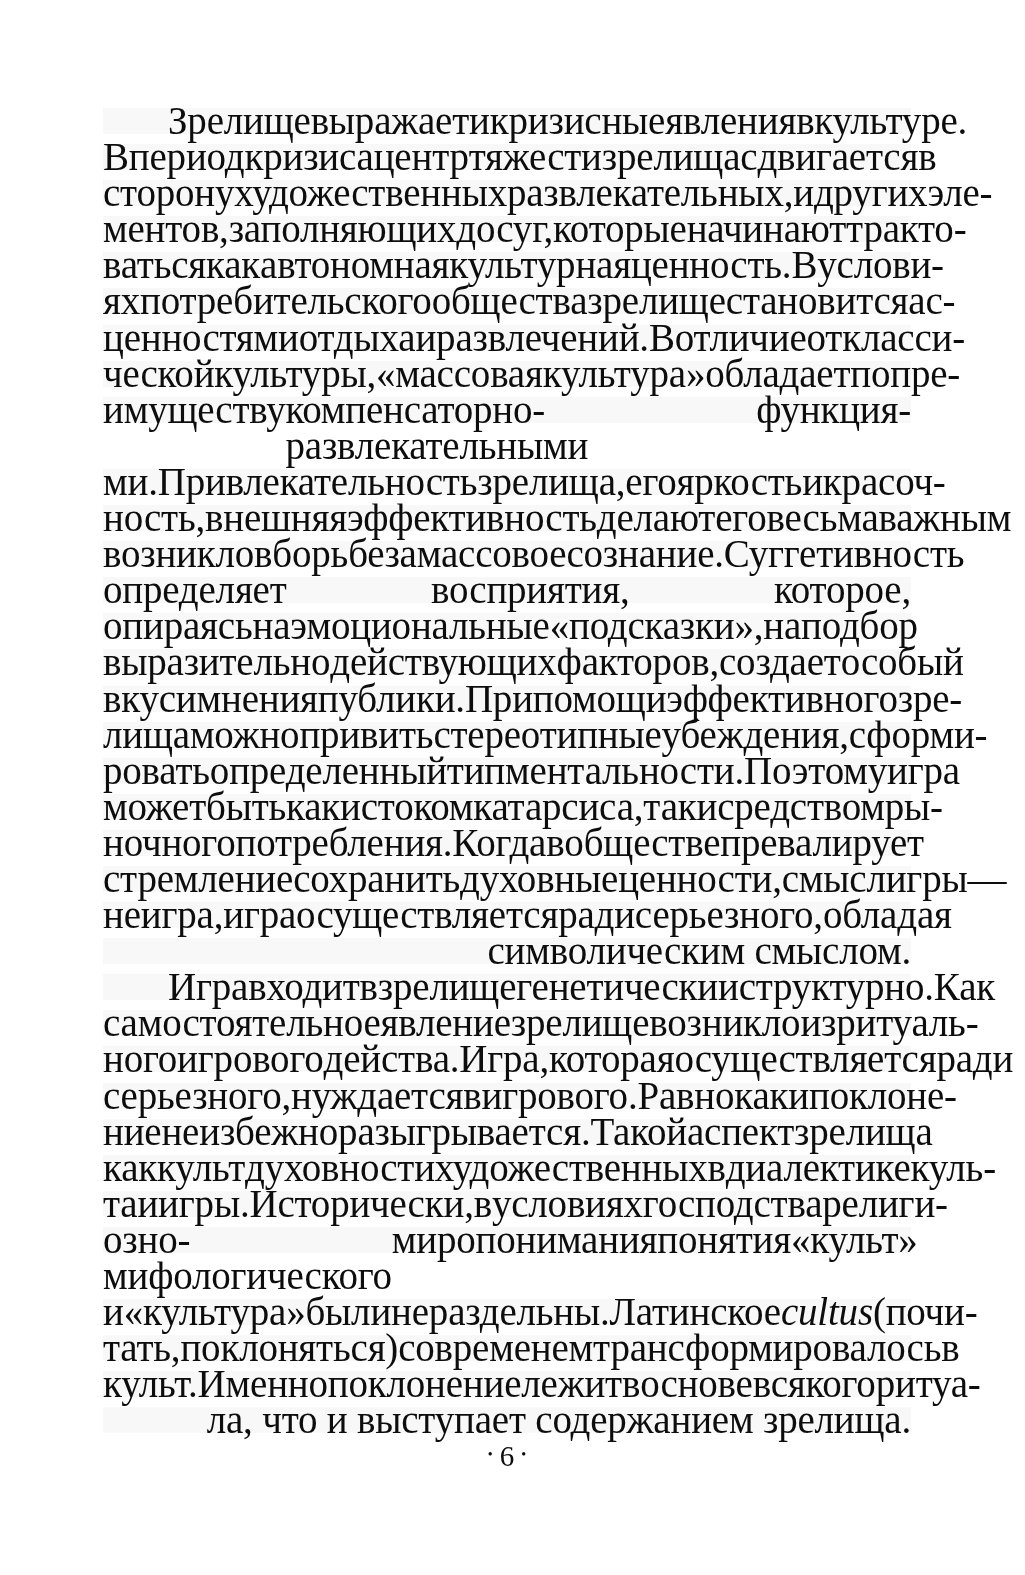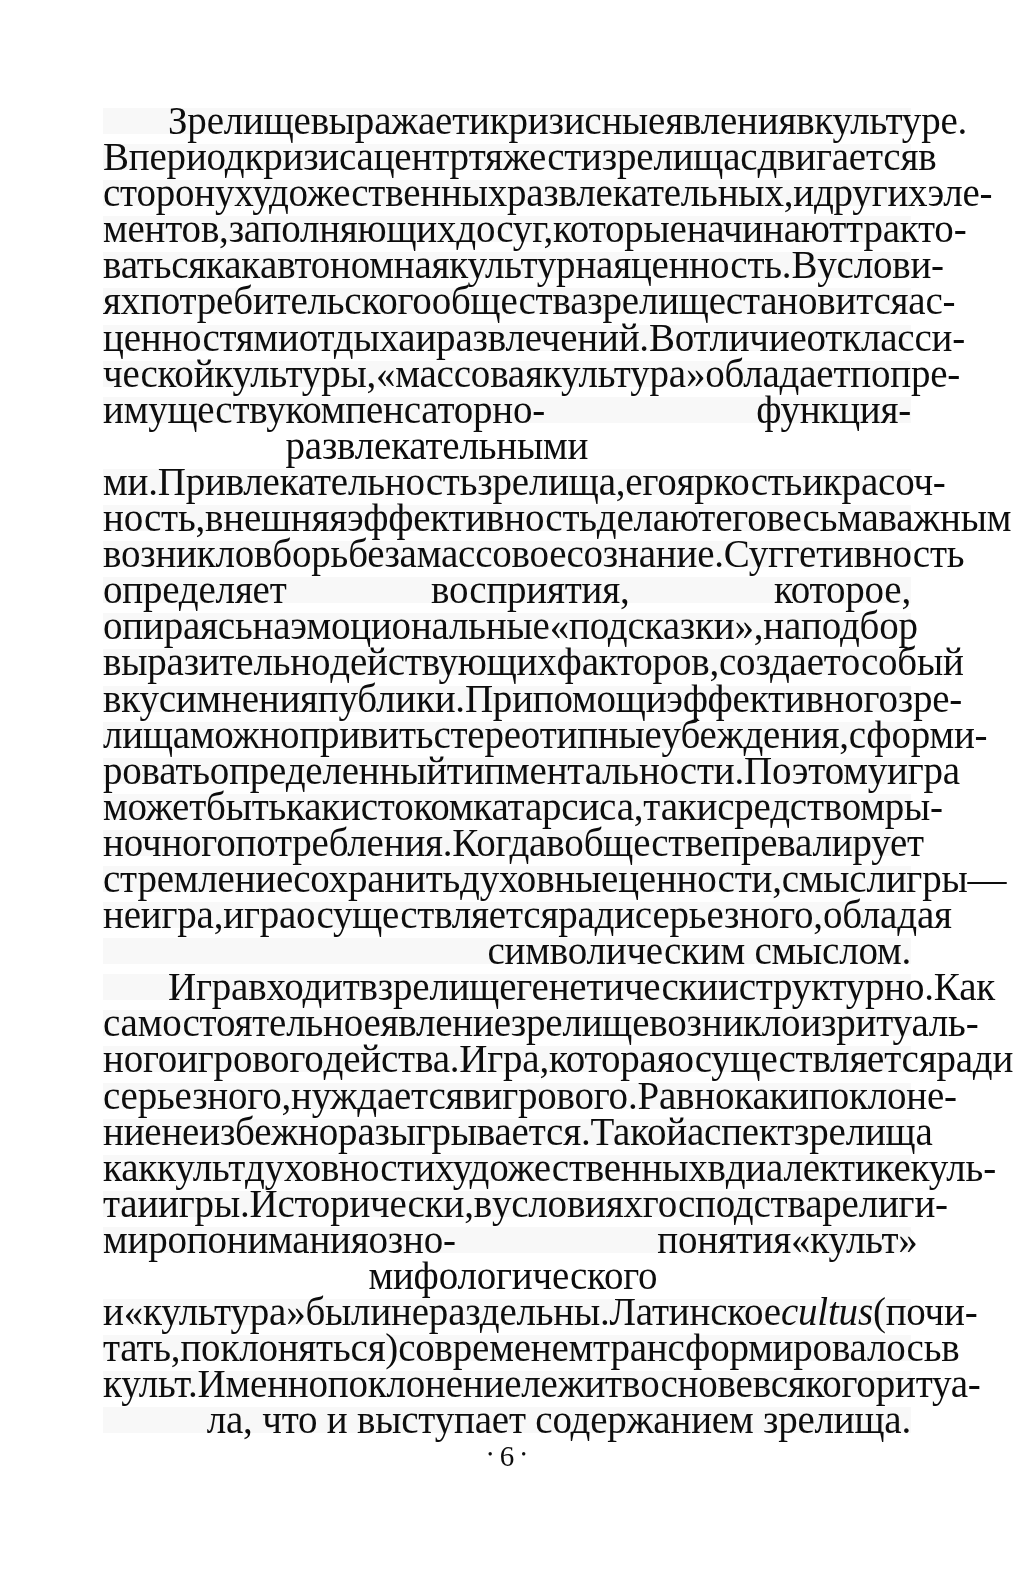--- a/index.html
+++ b/index.html
@@ -311,22 +311,22 @@
         <span>та</span>
         <span>и</span>
         <span>игры.</span>
         <span>Исторически,</span>
         <span>в</span>
         <span>условиях</span>
         <span>господства</span>
         <span>религи-</span>
       </div>
       <div class="line">
+        <span>озно-мифологического</span>
         <span>миропонимания</span>
-        <span>озно-мифологического</span>
         <span>понятия</span>
         <span>«культ»</span>
       </div>
       <div class="line">
         <span>и</span>
         <span>«культура»</span>
         <span>были</span>
         <span>нераздельны.</span>
         <span>Латинское</span>
         <span><i>cultus</i></span>

